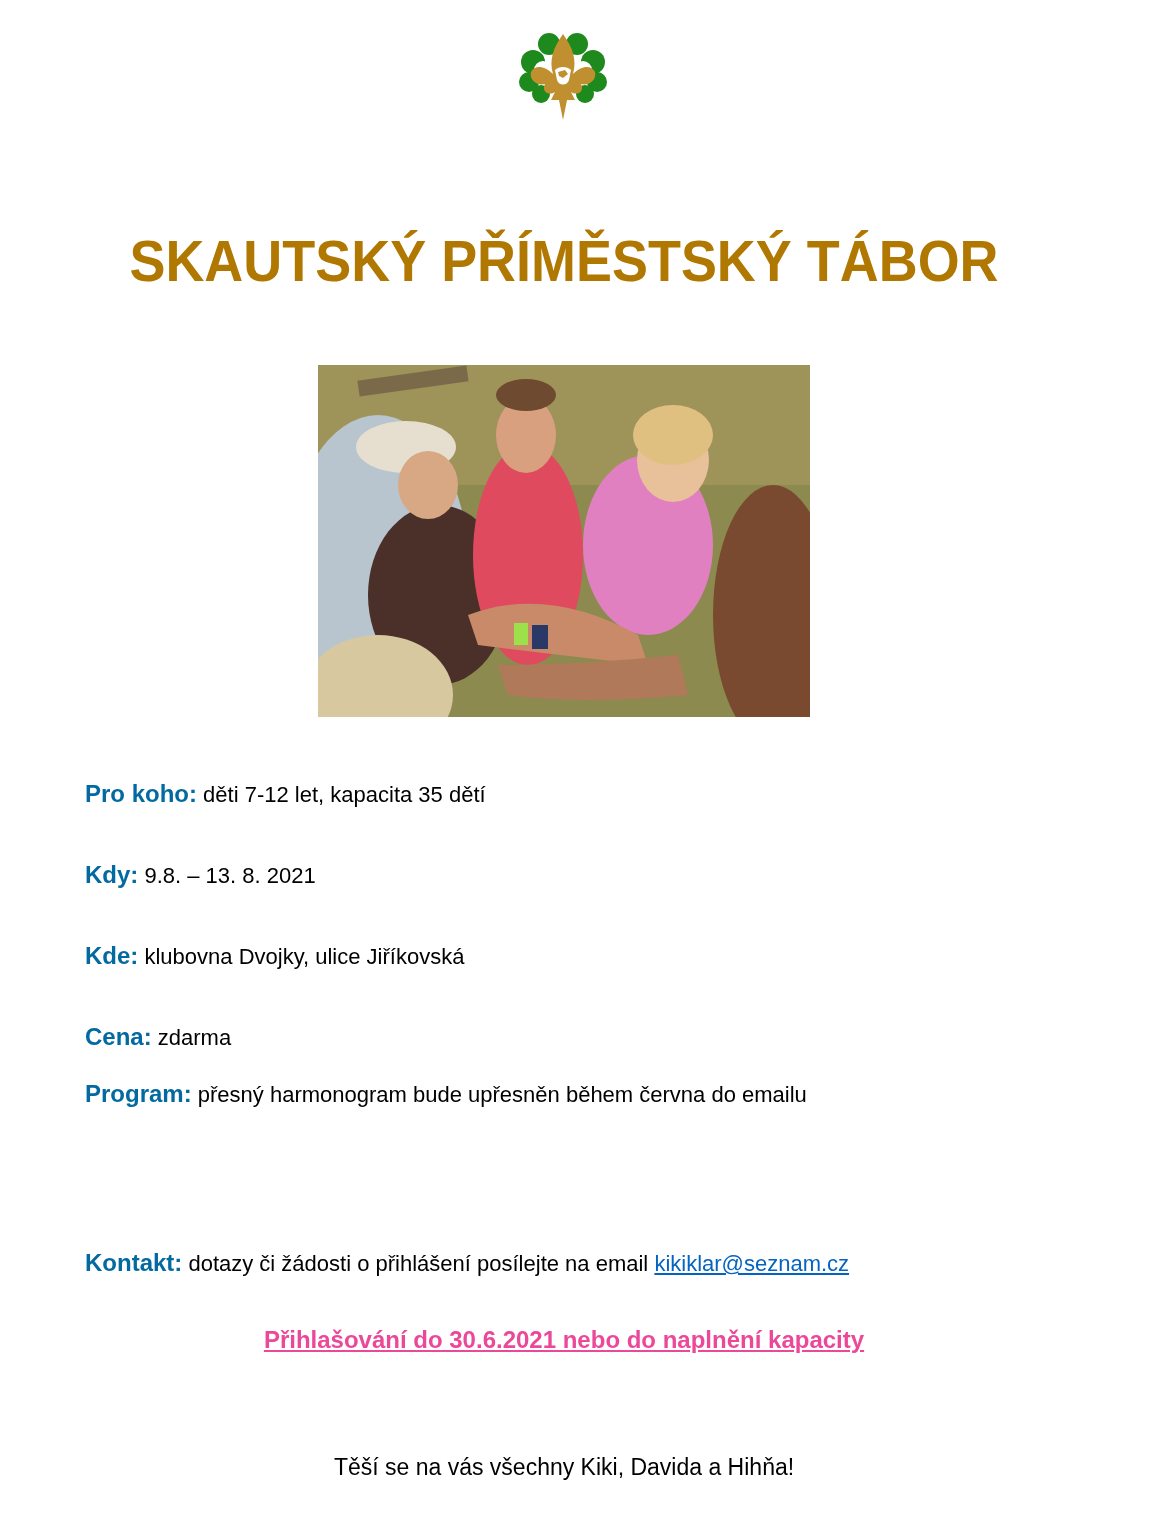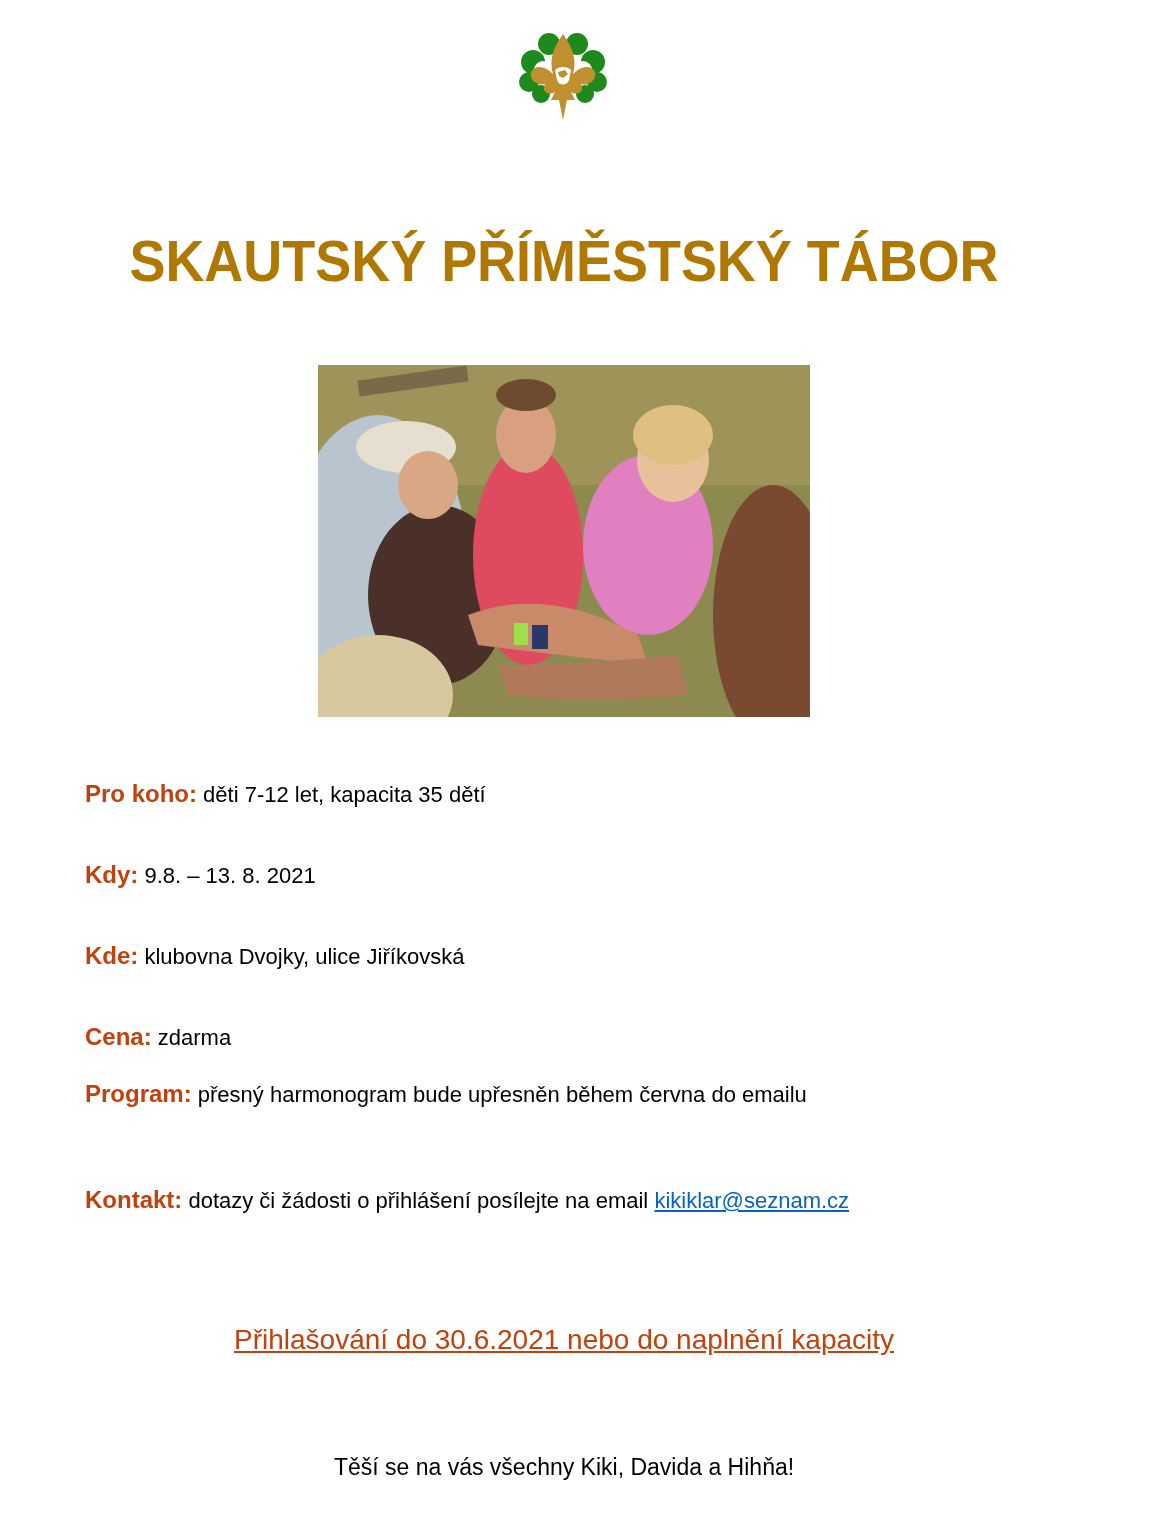--- a/index.html
+++ b/index.html
@@ -2,23 +2,23 @@
 <html><head>
 <meta charset="utf-8">
 <style>
   html, body { margin:0; padding:0; background:#ffffff; }
   body { width:1152px; height:1515px; position:relative; overflow:hidden; font-family:"Liberation Sans", sans-serif; color:#000; }
   .logo { position:absolute; left:519px; top:30px; width:88px; height:92px; }
   .org { position:absolute; left:0; width:1128px; top:146px; text-align:center; font-size:19px; line-height:24px; }
   .title { position:absolute; left:0; width:1128px; top:226px; text-align:center; font-size:58px; font-weight:bold; color:#B07800; line-height:70px; letter-spacing:0px; transform:scaleX(0.93); transform-origin:center; }
   .photo { position:absolute; left:318px; top:365px; width:492px; height:352px; overflow:hidden; }
   .info { position:absolute; left:85px; font-size:22px; line-height:28px; white-space:nowrap; }
-  .info .lbl { color:#c2410c; font-weight:bold; font-size:24px; }
+  .info .lbl { color:#0369a1; font-weight:bold; font-size:24px; }
   .email { color:#0563C1; text-decoration:underline; }
-  .deadline { position:absolute; left:0; width:1128px; top:1325px; text-align:center; font-size:28px; font-weight:normal; color:#c2410c; text-decoration:underline; line-height:30px; }
+  .deadline { position:absolute; left:0; width:1128px; top:1325px; text-align:center; font-size:24px; font-weight:bold; color:#ec4899; text-decoration:underline; line-height:30px; }
   .closing { position:absolute; left:0; width:1128px; top:1452px; text-align:center; font-size:23px; line-height:30px; }
 </style>
 </head>
 <body>
 
 <div class="logo">
   <svg width="88" height="92" viewBox="0 0 88 92">
     <g fill="#1E8A1E">
       <circle cx="30" cy="14" r="11"></circle>
         <circle cx="58" cy="14" r="11"></circle>
@@ -76,19 +76,19 @@
 </div>
 <div class="info" style="top:942px;">
   <span class="lbl">Kde:</span><span> klubovna Dvojky, ulice Jiříkovská</span>
 </div>
 <div class="info" style="top:1023px;text-align:right;">
   <span class="lbl">Cena:</span><span> zdarma</span>
 </div>
 <div class="info" style="top:1041px;margin-top:39px;">
   <span class="lbl">Program:</span><span> přesný harmonogram bude upřesněn během června do emailu</span>
 </div>
-<div class="info" style="top:1186px;">
+<div class="info" style="top:1249px;">
   <span class="lbl">Kontakt:</span><span> dotazy či žádosti o přihlášení posílejte na email </span><a class="email">kikiklar@seznam.cz</a>
 </div>
 
 <div class="deadline">Přihlašování do 30.6.2021 nebo do naplnění kapacity</div>
 
 <div class="closing">Těší se na vás všechny Kiki, Davida a Hihňa!</div>
 
 </body></html>

